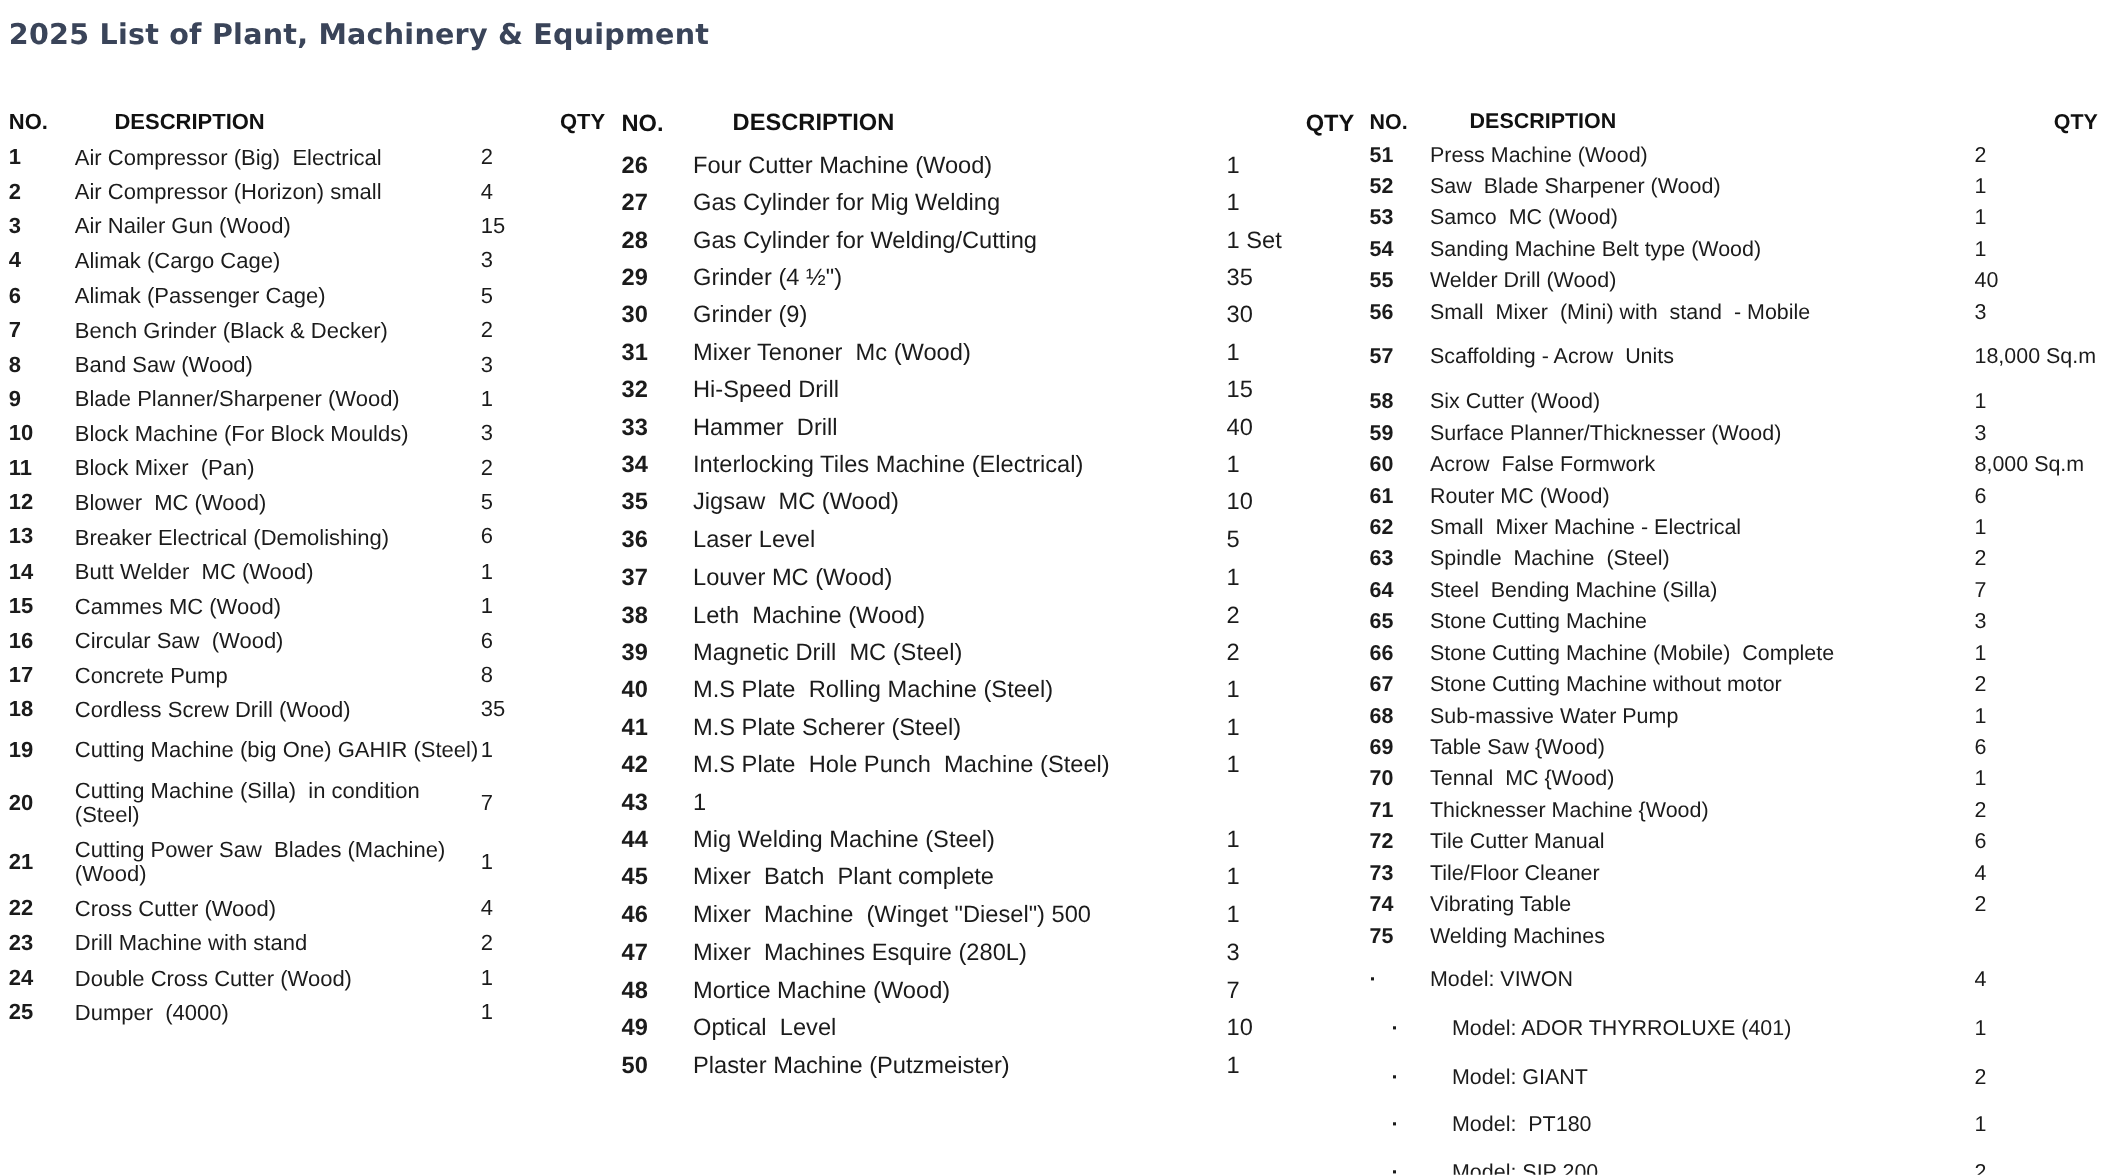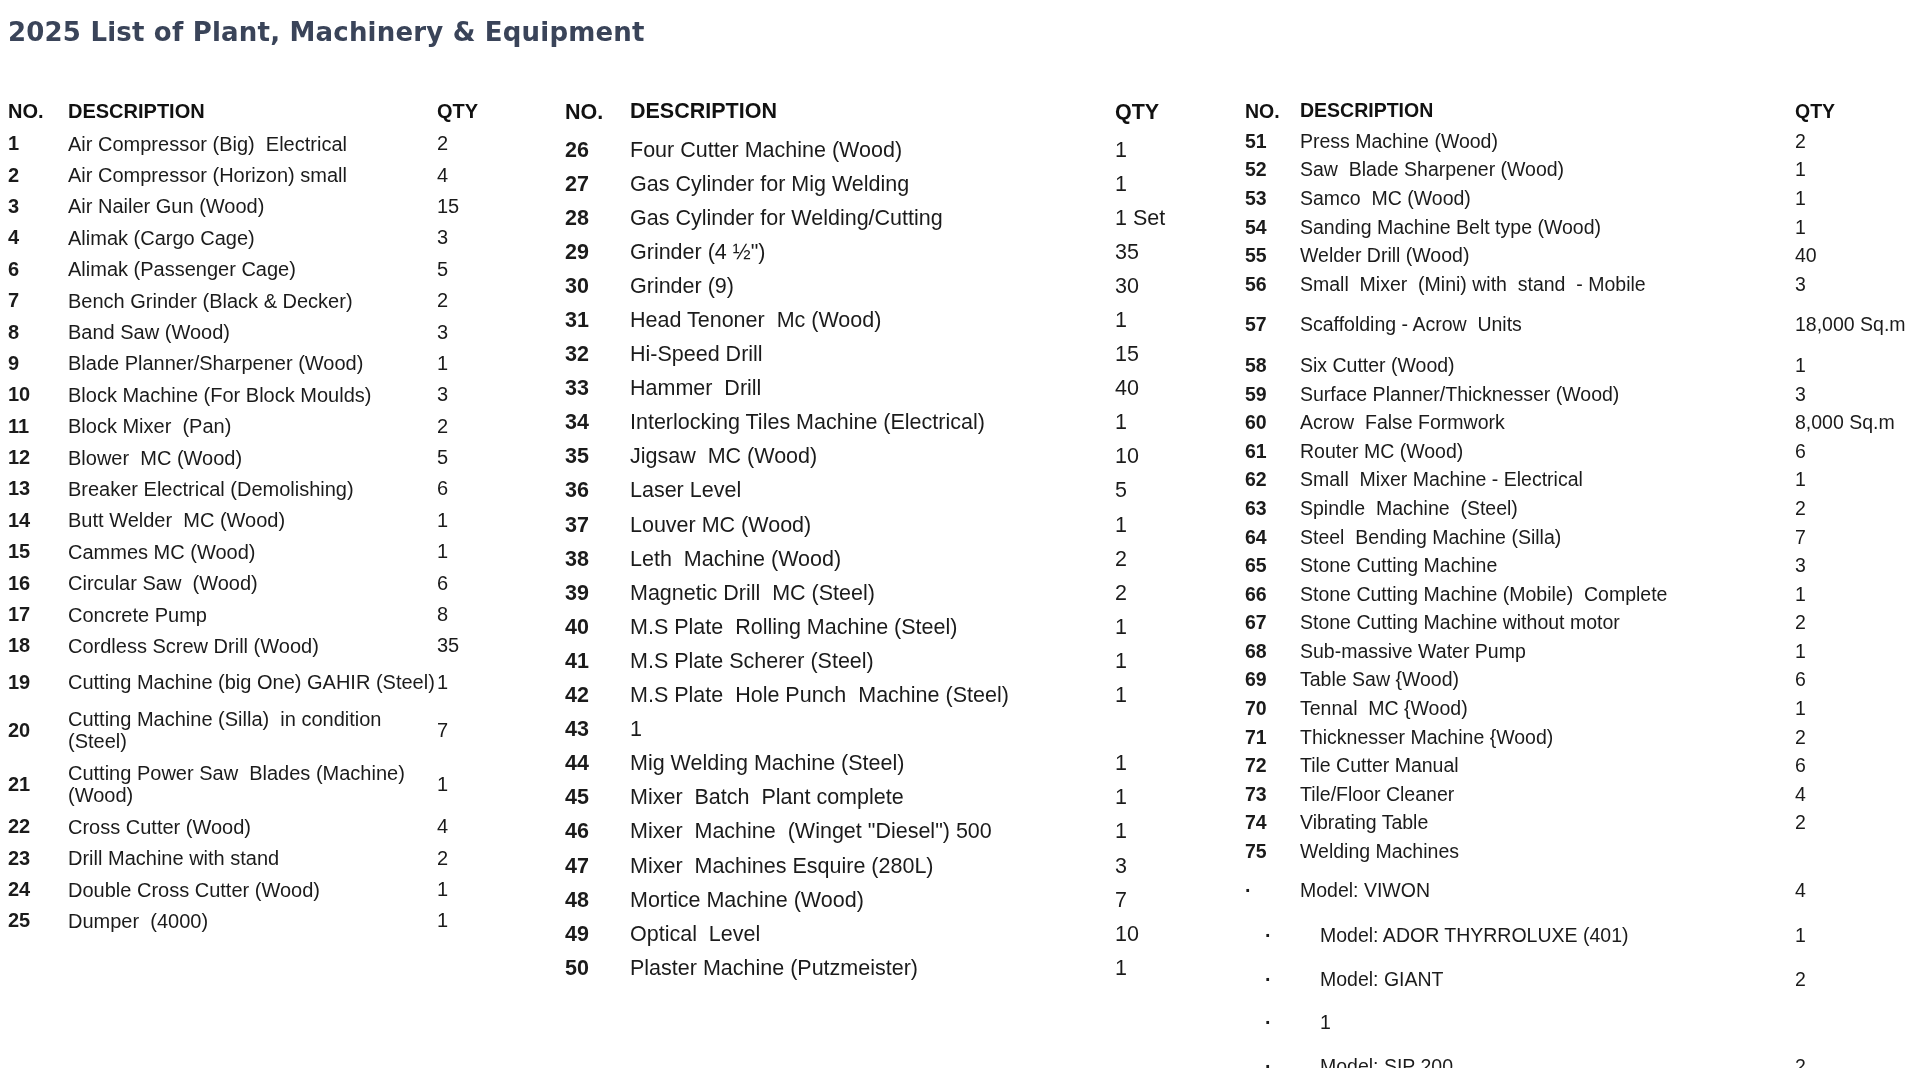--- a/index.html
+++ b/index.html
@@ -7,21 +7,21 @@
     width:1920px;height:1068px;background:#ffffff;position:relative;overflow:hidden;
     font-family:"Liberation Sans",sans-serif;color:#1b1b1b;
   }
   .title{
     position:absolute;left:8px;top:0px;
     font-family:"DejaVu Sans",sans-serif;
     font-weight:800;font-size:26px;letter-spacing:0.2px;
     color:#3a4459;white-space:nowrap;
   }
   .col{position:absolute;top:100px;}
-  .hdr{display:flex;font-weight:bold;color:#111;}
+  .hdr{display:flex;font-weight:bold;color:#111;gap:36px;}
   .row{display:flex;align-items:center;}
   .no{flex:0 0 auto;font-weight:bold;white-space:pre-wrap;}
   .desc{flex:0 0 auto;white-space:pre-wrap;}
   .qty{flex:0 0 auto;white-space:pre-wrap;}
 
   
   .col1{left:8px;width:505px;font-size:20px;}
   .col1 .hdr{height:24px;margin-bottom:4px;font-size:20px;}
   .col1 .no{width:60px;}
   .col1 .desc{width:369px;line-height:22px;}
@@ -209,21 +209,21 @@
         <span class="desc">Grinder (4 ½")</span>
         <span class="qty">35</span>
       </div>
       <div class="row">
         <span class="no">30</span>
         <span class="desc">Grinder (9)</span>
         <span class="qty">30</span>
       </div>
       <div class="row">
         <span class="no">31</span>
-        <span class="desc">Head Tenoner  Mc (Wood)</span>
+        <span class="desc">Mixer Tenoner  Mc (Wood)</span>
         <span class="qty">1</span>
       </div>
       <div class="row">
         <span class="no">32</span>
         <span class="desc">Hi-Speed Drill</span>
         <span class="qty">15</span>
       </div>
       <div class="row">
         <span class="no">33</span>
         <span class="desc">Hammer  Drill</span>
@@ -458,20 +458,21 @@
         <span class="desc">Model: ADOR THYRROLUXE (401)</span>
         <span class="qty">1</span>
       </div>
       <div class="row indent" style="margin-top: 15px;">
         <span class="no">·</span>
         <span class="desc">Model: GIANT</span>
         <span class="qty">2</span>
       </div>
       <div class="row indent" style="margin-top: 15px;">
         <span class="no">·</span>
+        <span class="desc">Model:  PT180</span>
         <span class="qty">1</span>
       </div>
       <div class="row indent" style="margin-top: 15px;">
         <span class="no">·</span>
         <span class="desc">Model: SIP 200</span>
         <span class="qty">2</span>
       </div>
     </div>
 </section>
 

